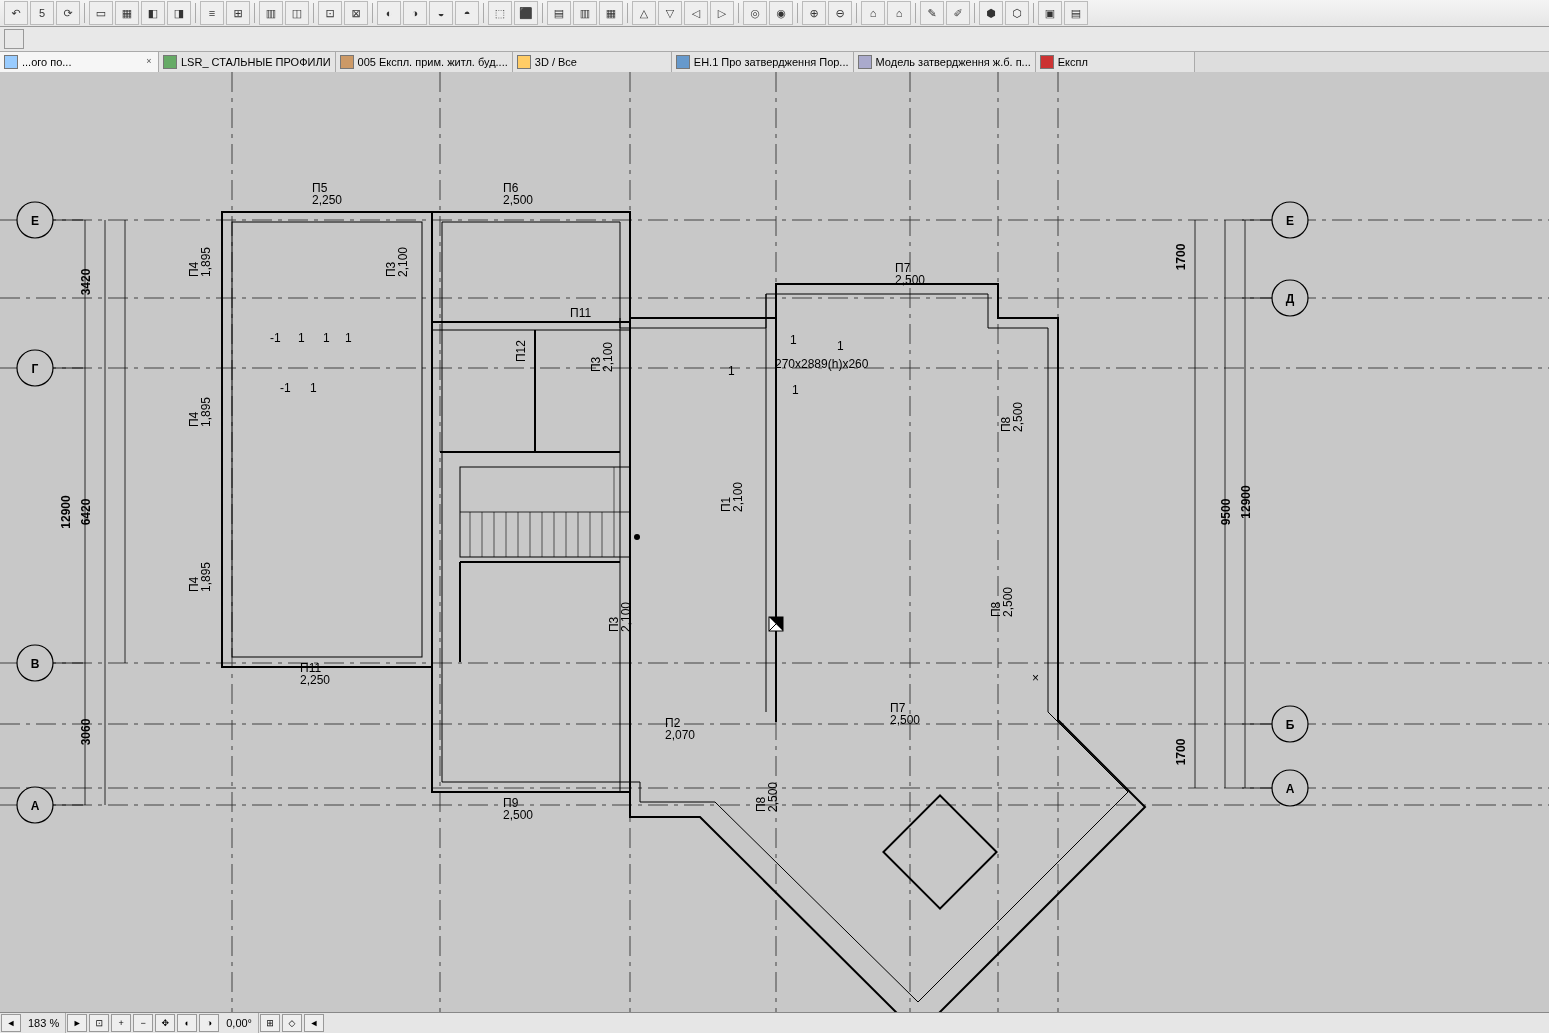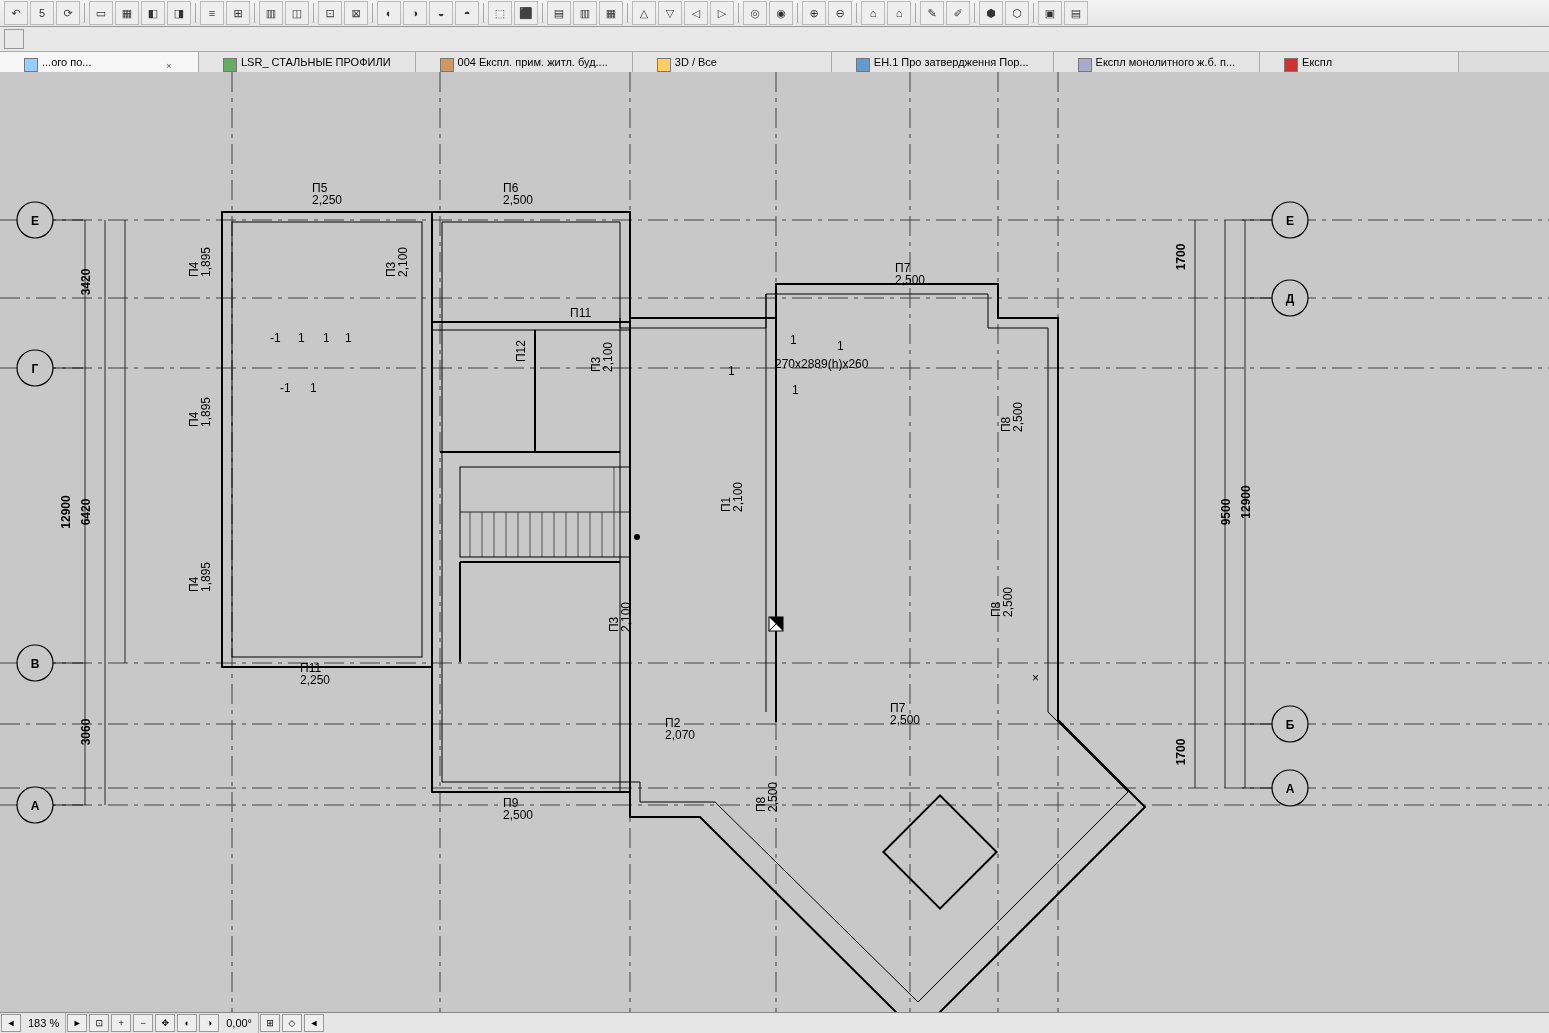--- a/index.html
+++ b/index.html
@@ -2,21 +2,21 @@
 <html><head>
 <meta charset="utf-8">
 <style>
 html,body{margin:0;padding:0;width:1549px;height:1033px;font-family:Tahoma,Arial,sans-serif;font-size:11px;background:#c0c0c0;overflow:hidden;user-select:none}
 .toolbar{height:26px;background:linear-gradient(#f4f4f4,#e6e6e6);border-bottom:1px solid #999;display:flex;align-items:center;gap:2px;padding:0 4px}
 .tool-btn{width:22px;height:22px;border:1px solid #bbb;background:#eee;display:flex;align-items:center;justify-content:center;font-size:11px;color:#333}
 .tool-sep{width:1px;height:20px;background:#aaa;margin:0 2px}
 .subbar{height:24px;background:#e8e8e8;border-bottom:1px solid #aaa;display:flex;align-items:center}
 .small-icon{width:18px;height:18px;border:1px solid #999;margin-left:4px}
 .tabs{height:20px;background:#ddd;border-bottom:1px solid #888;display:flex}
-.tab{height:20px;padding:0 24px;line-height:20px;border-right:1px solid #aaa;background:#e4e4e4;display:flex;align-items:flex-end;gap:4px;min-width:150px;max-width:200px;overflow:hidden;white-space:nowrap;font-size:11px}
+.tab{height:20px;padding:0 4px;line-height:20px;border-right:1px solid #aaa;background:#e4e4e4;display:flex;align-items:center;gap:4px;min-width:150px;max-width:200px;overflow:hidden;white-space:nowrap;font-size:11px}
 .tab.active{background:#f6f6f6}
 .tab-ico{width:12px;height:12px;border:1px solid #777;flex:none}
 .tab-close{width:10px;height:10px;font-size:9px;text-align:center;line-height:9px;color:#555;margin-left:auto}
 .viewport{position:absolute;left:0;right:0;top:72px;bottom:20px;background:#c8c8c8;overflow:hidden}
 svg{position:absolute;left:0;top:0}
 .statusbar{position:absolute;left:0;right:0;bottom:0;height:20px;background:#e6e6e6;border-top:1px solid #888;display:flex;align-items:center;font-size:11px}
 .status-cell{padding:0 6px;border-right:1px solid #aaa;height:20px;line-height:20px}
 .sb-btn{width:18px;height:16px;border:1px solid #999;background:#eee;margin:0 1px;display:flex;align-items:center;justify-content:center;font-size:9px}
 .axis-bubble{fill:#c8c8c8;stroke:#000;stroke-width:1.2}
 .dim-text{font-family:Arial;font-size:12px;fill:#000}
@@ -92,33 +92,33 @@
       <div class="tab-ico" style="background: rgb(153, 204, 255);"></div>
       <span>...ого по...</span>
       <div class="tab-close">×</div>
     </div>
     <div class="tab">
       <div class="tab-ico" style="background: rgb(102, 170, 102);"></div>
       <span>LSR_ СТАЛЬНЫЕ ПРОФИЛИ</span>
     </div>
     <div class="tab">
       <div class="tab-ico" style="background: rgb(204, 153, 102);"></div>
-      <span>004 Експл. прим. житл. буд....</span>
+      <span>005 Експл. прим. житл. буд....</span>
     </div>
     <div class="tab">
       <div class="tab-ico" style="background: rgb(255, 204, 102);"></div>
       <span>3D / Все</span>
     </div>
     <div class="tab">
       <div class="tab-ico" style="background: rgb(102, 153, 204);"></div>
       <span>ЕН.1 Про затвердження Пор...</span>
     </div>
     <div class="tab">
       <div class="tab-ico" style="background: rgb(170, 170, 204);"></div>
-      <span>Експл монолитного ж.б. п...</span>
+      <span>Модель затвердження ж.б. п...</span>
     </div>
     <div class="tab">
       <div class="tab-ico" style="background: rgb(204, 51, 51);"></div>
       <span>Експл</span>
     </div>
   </div>
 
 <div class="viewport">
 <svg width="1549" height="940">
 

